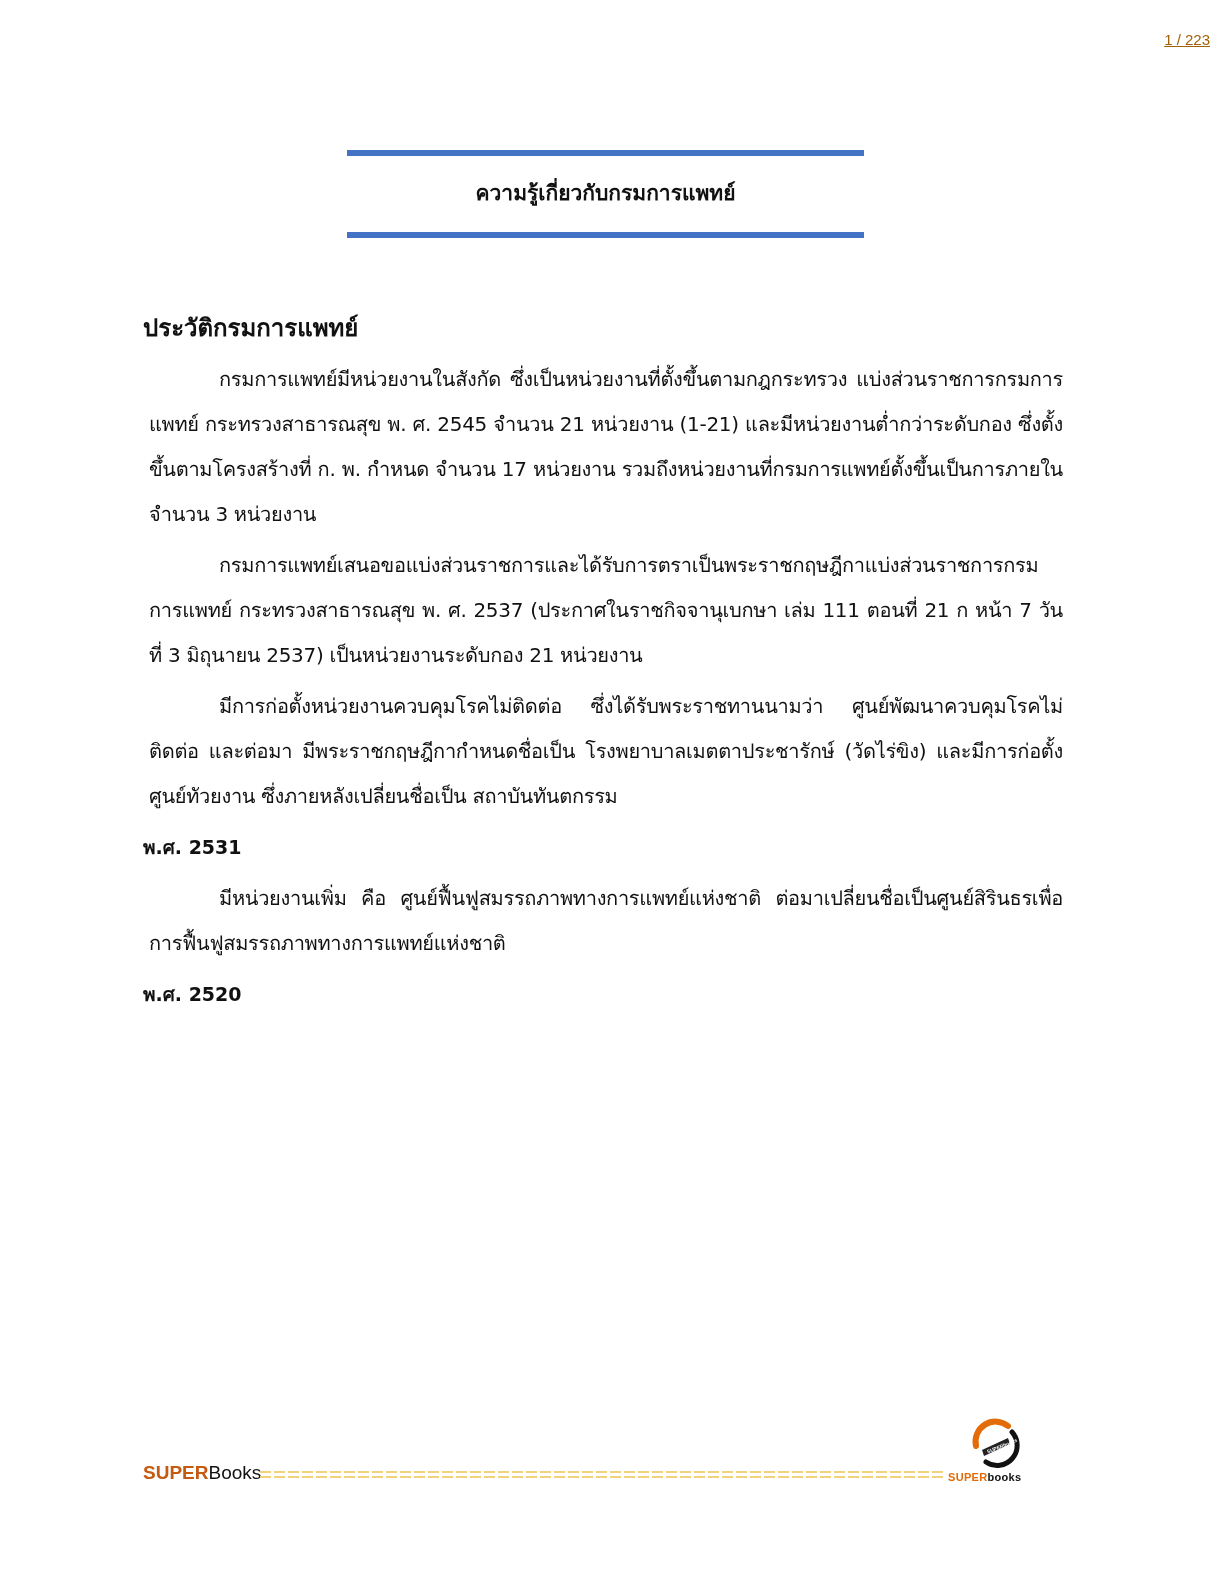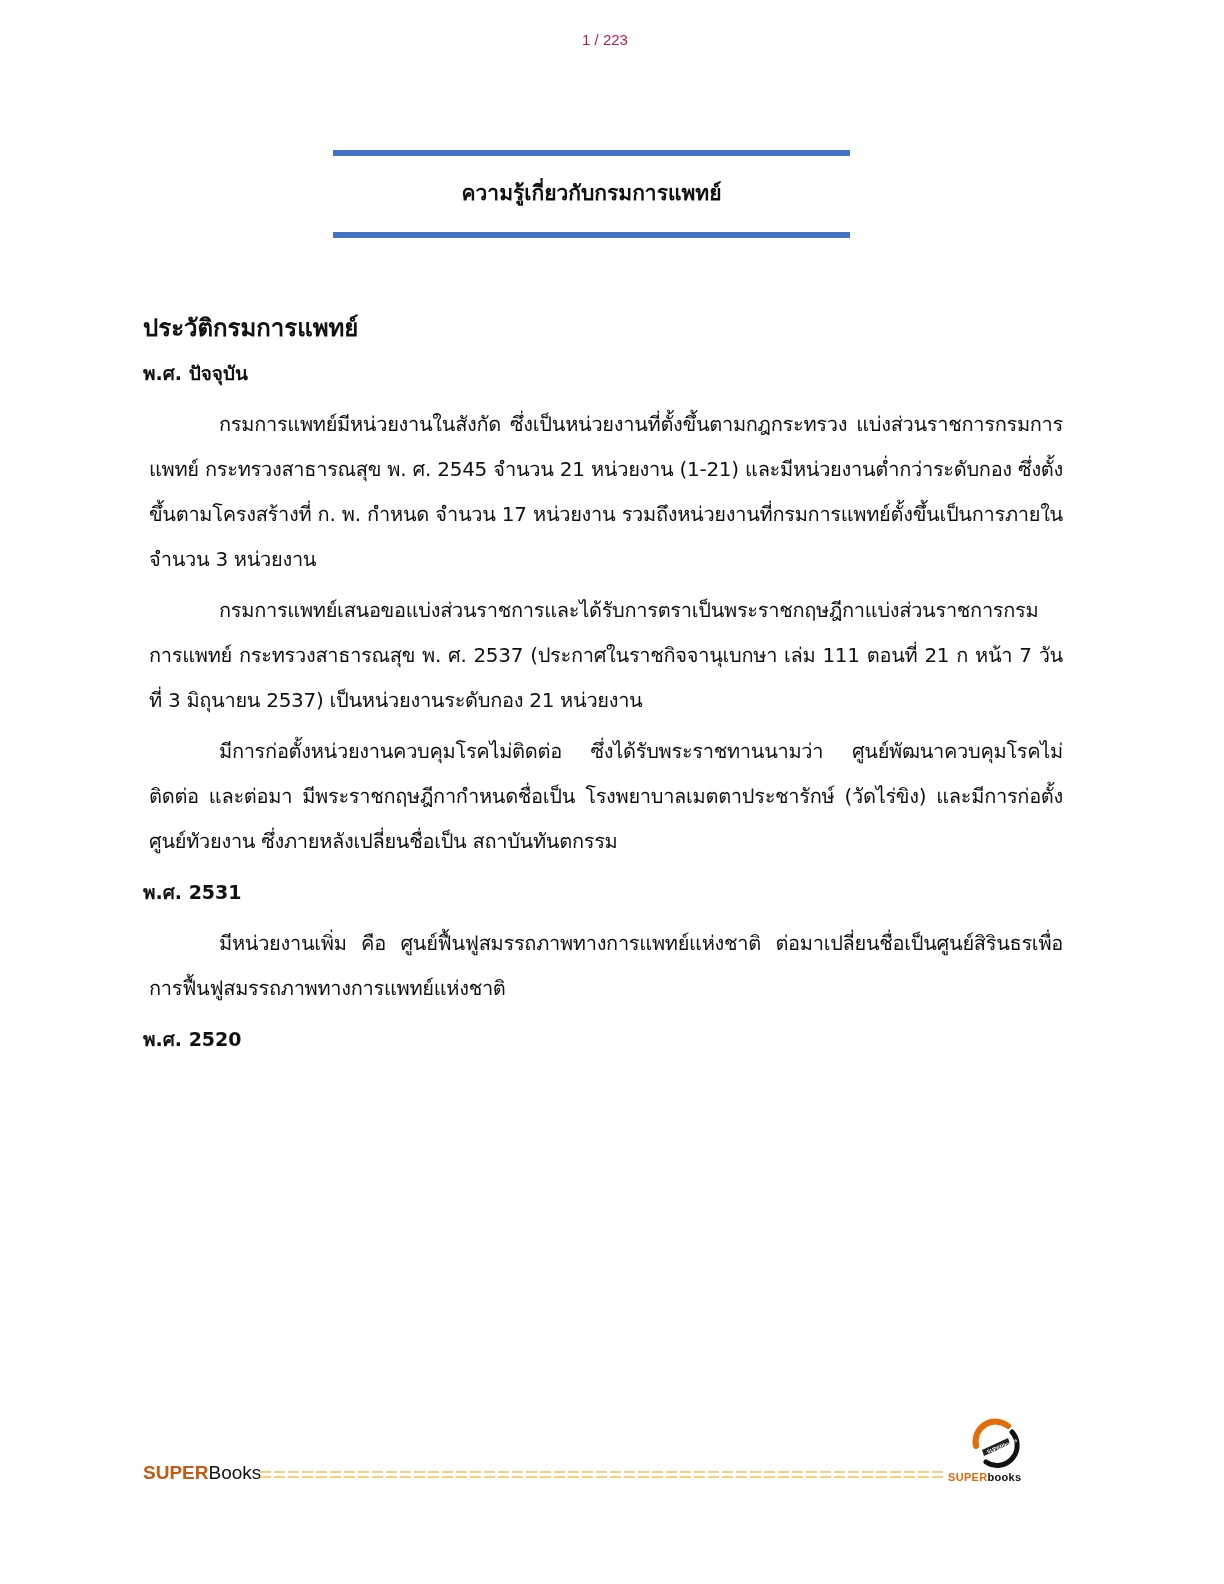--- a/index.html
+++ b/index.html
@@ -13,28 +13,29 @@
       position: relative;
       overflow: hidden;
       font-family: "DejaVu Sans", "Liberation Sans", sans-serif;
       color: #111111;
     }
     .page-number {
       position: absolute;
       top: 31px;
       left: 0;
       width: 1210px;
-      text-align: center;
+      text-align: right;
       font-family: "Liberation Sans", sans-serif;
       font-size: 15px;
-      color: #be185d;
+      color: #a16207;
+      text-decoration: underline;
     }
     .title-box {
       position: absolute;
-      left: 333px;
+      left: 347px;
       top: 150px;
       width: 517px;
       height: 88px;
     }
     .title-rule {
       position: absolute;
       left: 0;
       width: 517px;
       height: 6px;
       background: #4472c4;
@@ -162,21 +163,20 @@
 <div class="title-box">
   <div class="title-rule top"></div>
   <div class="title-text">ความรู้เกี่ยวกับกรมการแพทย์</div>
   <div class="title-rule bottom"></div>
 </div>
 
 <div class="content">
   <h2 class="section-heading">ประวัติกรมการแพทย์</h2>
 
   <div>
-    <h3 class="year-heading">พ.ศ. ปัจจุบัน</h3>
     <p class="para">กรมการแพทย์มีหน่วยงานในสังกัด ซึ่งเป็นหน่วยงานที่ตั้งขึ้นตามกฎกระทรวง แบ่งส่วนราชการกรมการแพทย์ กระทรวงสาธารณสุข พ. ศ. 2545 จำนวน 21 หน่วยงาน (1-21) และมีหน่วยงานต่ำกว่าระดับกอง ซึ่งตั้งขึ้นตามโครงสร้างที่ ก. พ. กำหนด จำนวน 17 หน่วยงาน รวมถึงหน่วยงานที่กรมการแพทย์ตั้งขึ้นเป็นการภายในจำนวน 3 หน่วยงาน</p>
   </div>
 
   <div>
     <p class="para">กรมการแพทย์เสนอขอแบ่งส่วนราชการและได้รับการตราเป็นพระราชกฤษฎีกาแบ่งส่วนราชการกรมการแพทย์ กระทรวงสาธารณสุข พ. ศ. 2537 (ประกาศในราชกิจจานุเบกษา เล่ม 111 ตอนที่ 21 ก หน้า 7 วันที่ 3 มิถุนายน 2537) เป็นหน่วยงานระดับกอง 21 หน่วยงาน</p>
   </div>
 
 
   <div>
     <p class="para">มีการก่อตั้งหน่วยงานควบคุมโรคไม่ติดต่อ ซึ่งได้รับพระราชทานนามว่า ศูนย์พัฒนาควบคุมโรคไม่ติดต่อ และต่อมา มีพระราชกฤษฎีกากำหนดชื่อเป็น โรงพยาบาลเมตตาประชารักษ์ (วัดไร่ขิง) และมีการก่อตั้งศูนย์ทัวยงาน ซึ่งภายหลังเปลี่ยนชื่อเป็น สถาบันทันตกรรม</p>

